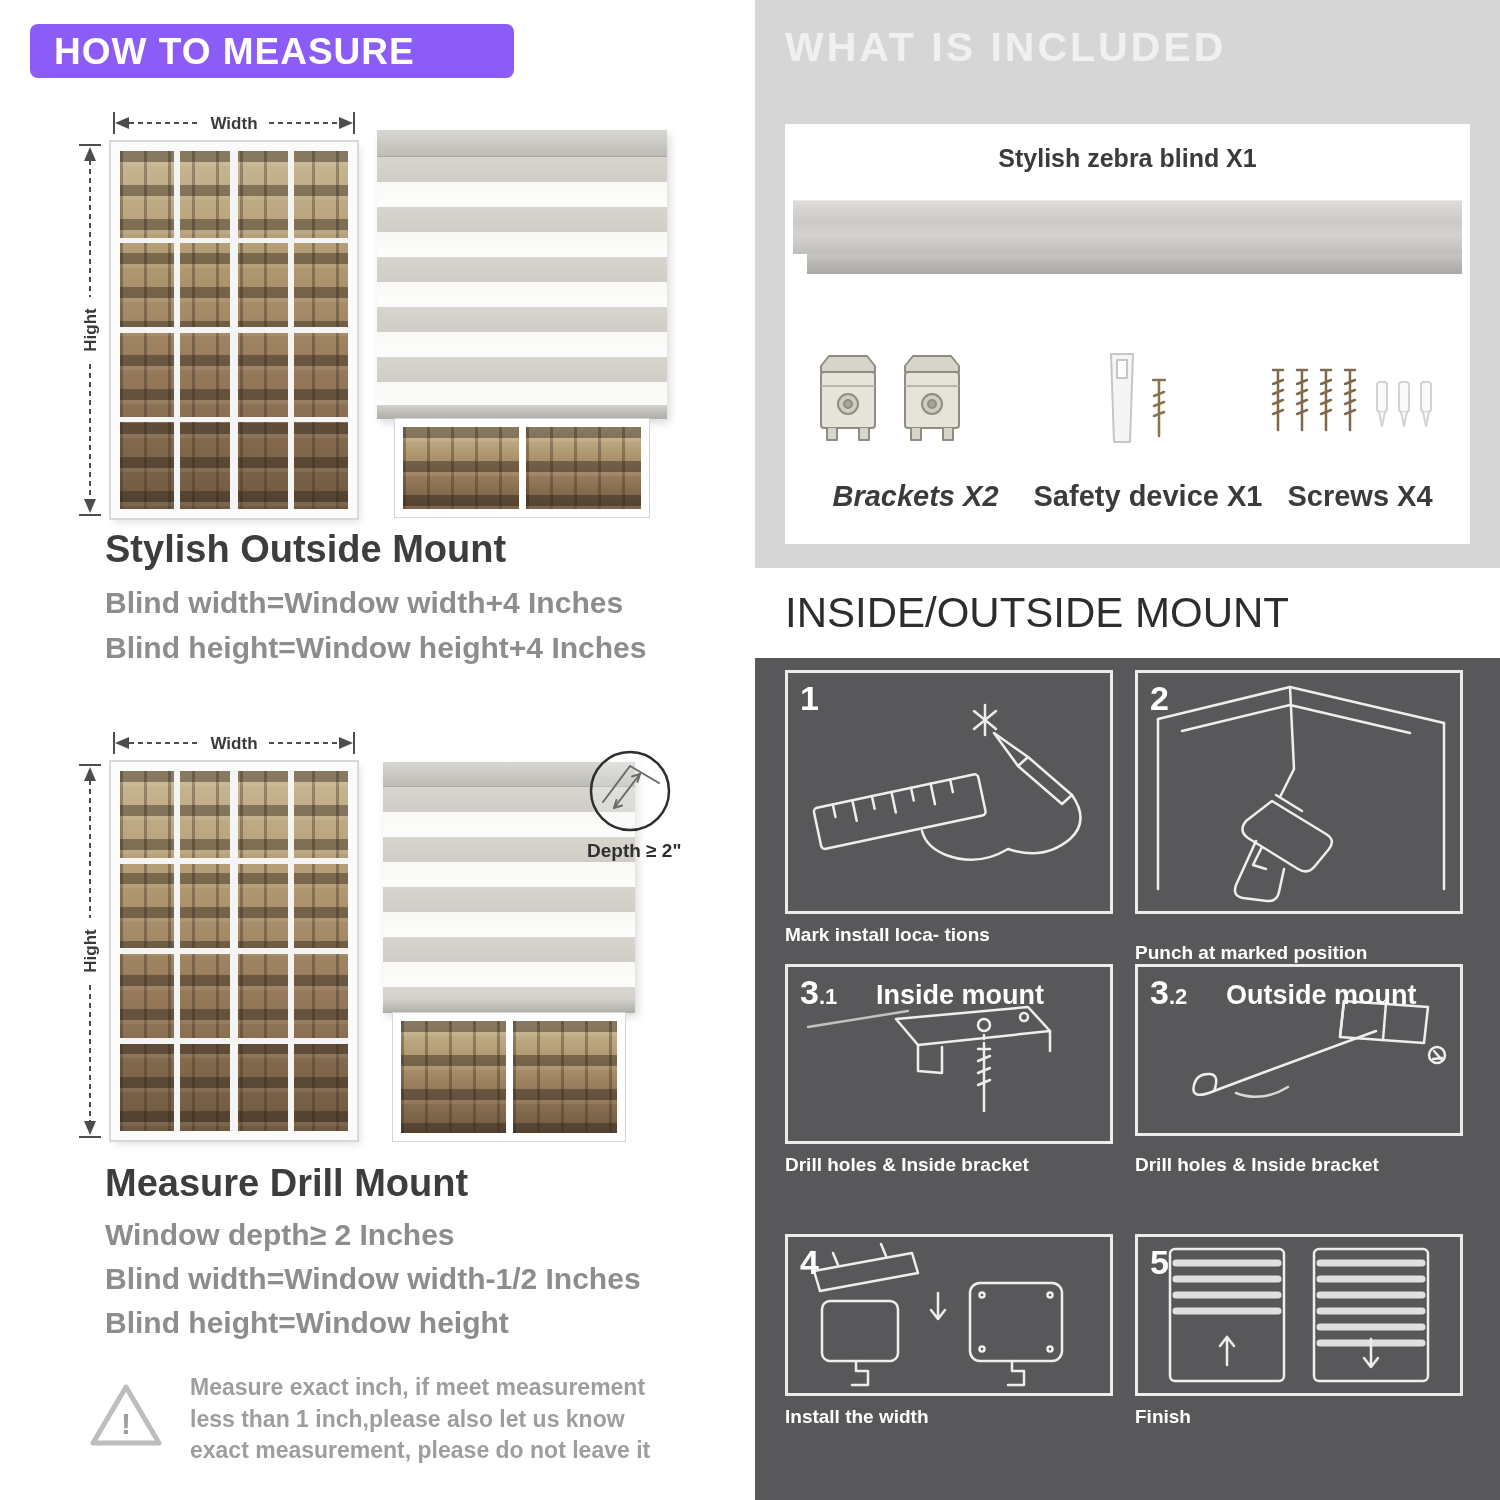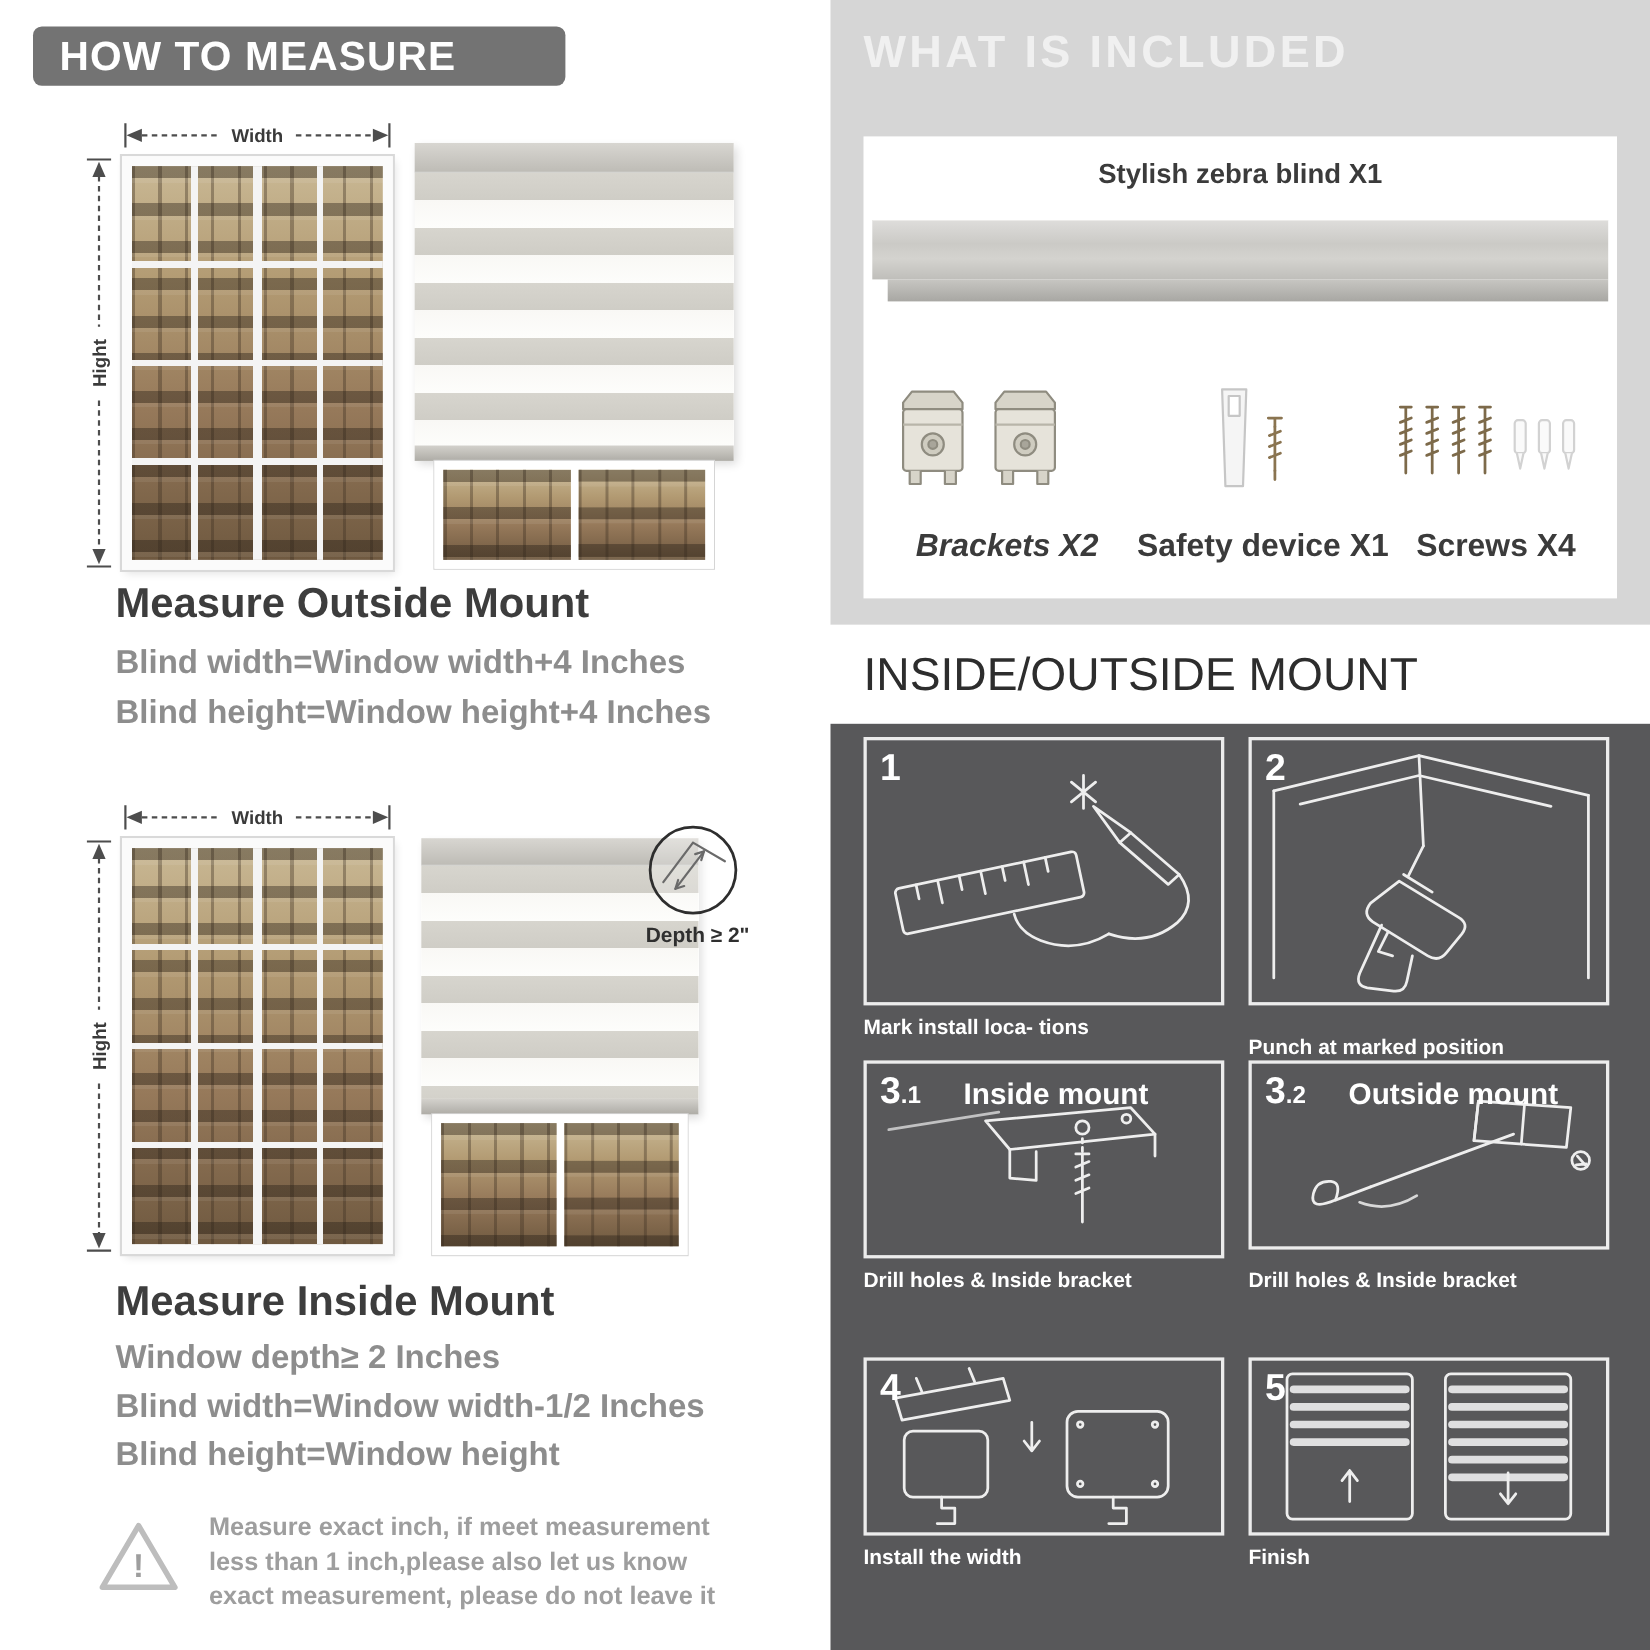--- a/index.html
+++ b/index.html
@@ -1,20 +1,20 @@
 <!DOCTYPE html>
 <html><head>
 <meta charset="utf-8">
 <style>
   html,body{margin:0;padding:0;}
   body{width:1500px;height:1500px;position:relative;overflow:hidden;background:#ffffff;font-family:"Liberation Sans",sans-serif;}
   .abs{position:absolute;}
 
   
-  .banner{left:30px;top:24px;width:484px;height:54px;background:#737373;border-radius:8px;color:#fff;
+  .banner{left:30px;top:24px;width:484px;height:54px;background:#8b5cf6;border-radius:8px;color:#fff;
           font-size:37px;font-weight:bold;line-height:55px;padding-left:24px;box-sizing:border-box;letter-spacing:1px;}
   .win{background:#fff;border:9px solid #fbfbfb;box-sizing:border-box;box-shadow:0 0 0 2px #d9d9d9, 3px 4px 8px rgba(0,0,0,0.12);}
   .win-glass{position:absolute;inset:0;}
   .photo{background:
       repeating-linear-gradient(180deg, rgba(38,30,22,0.40) 0px, rgba(38,30,22,0.40) 11px, rgba(255,255,255,0.07) 11px, rgba(255,255,255,0.07) 15px, transparent 15px, transparent 34px),
       repeating-linear-gradient(90deg, rgba(62,48,34,0.38) 0px, rgba(62,48,34,0.38) 3px, transparent 3px, transparent 24px),
       linear-gradient(180deg,#c9b894 0%,#b29a72 30%,#96795a 62%,#6f5940 100%);}
   .mull{position:absolute;inset:0;background:
       linear-gradient(90deg, transparent calc(25% - 3px), #f4f4f4 calc(25% - 3px), #f4f4f4 calc(25% + 3px), transparent calc(25% + 3px)),
       linear-gradient(90deg, transparent calc(50% - 4px), #f4f4f4 calc(50% - 4px), #f4f4f4 calc(50% + 4px), transparent calc(50% + 4px)),
@@ -91,21 +91,21 @@
       <div class="zebra" style="height:248px;"></div>
       <div class="rail" style="height:14px;"></div>
     </div>
     <div class="peek" style="height:98px;margin:0 18px;">
       <div class="photo"></div>
       <div class="photo"></div>
     </div>
   </div>
 </div>
 
-<div class="abs h-dark" style="left:105px;top:528px;">Measure Outside Mount</div>
+<div class="abs h-dark" style="left:105px;top:528px;">Stylish Outside Mount</div>
 <div class="abs spec" style="left:105px;top:586px;">Blind width=Window width+4 Inches</div>
 <div class="abs spec" style="left:105px;top:631px;">Blind height=Window height+4 Inches</div>
 
 <div class="abs" style="left:75px;top:712px;width:625px;height:435px;">
   <svg class="abs" style="left:36px;top:18px;" width="246" height="26" viewBox="0 0 246 26">
     <path d="M3 2 V24 M243 2 V24" stroke="#4d4d4d" stroke-width="2" fill="none"></path>
     <path d="M18 13 H88" stroke="#4d4d4d" stroke-width="2" stroke-dasharray="5 4" fill="none"></path>
     <path d="M158 13 H228" stroke="#4d4d4d" stroke-width="2" stroke-dasharray="5 4" fill="none"></path>
     <path d="M4 13 L18 7 V19 Z" fill="#4d4d4d"></path>
     <path d="M242 13 L228 7 V19 Z" fill="#4d4d4d"></path>
@@ -139,21 +139,21 @@
     <g stroke="#6a6a6a" stroke-width="2" fill="none" stroke-linecap="round">
       <path d="M16 54 L43 18 M43 18 L72 35"></path>
       <path d="M27 60 L53 26"></path>
       <path d="M27 60 l2.5 -8 M27 60 l8 -2.5"></path>
       <path d="M53 26 l-8 2.5 M53 26 l-2.5 8"></path>
     </g>
   </svg>
   <div class="abs depth-label" style="left:512px;top:128px;width:120px;">Depth ≥ 2"</div>
 </div>
 
-<div class="abs h-dark" style="left:105px;top:1162px;">Measure Inside Mount</div>
+<div class="abs h-dark" style="left:105px;top:1162px;">Measure Drill Mount</div>
 <div class="abs spec" style="left:105px;top:1218px;">Window depth≥ 2 Inches</div>
 <div class="abs spec" style="left:105px;top:1262px;">Blind width=Window width-1/2 Inches</div>
 <div class="abs spec" style="left:105px;top:1306px;">Blind height=Window height</div>
 
 <div class="abs" style="left:88px;top:1372px;width:580px;display:flex;gap:26px;">
   <svg width="76" height="70" viewBox="0 0 76 70" style="flex:0 0 auto;margin-top:8px;">
     <path d="M38 7 L71 63 H5 Z" fill="none" stroke="#bdbdbd" stroke-width="5" stroke-linejoin="round"></path>
     <text x="38" y="54" text-anchor="middle" font-size="30" font-weight="bold" fill="#9e9e9e">!</text>
   </svg>
   <div class="note-text">Measure exact inch, if meet measurement less than 1 inch,please also let us know exact measurement, please do not leave it</div>

